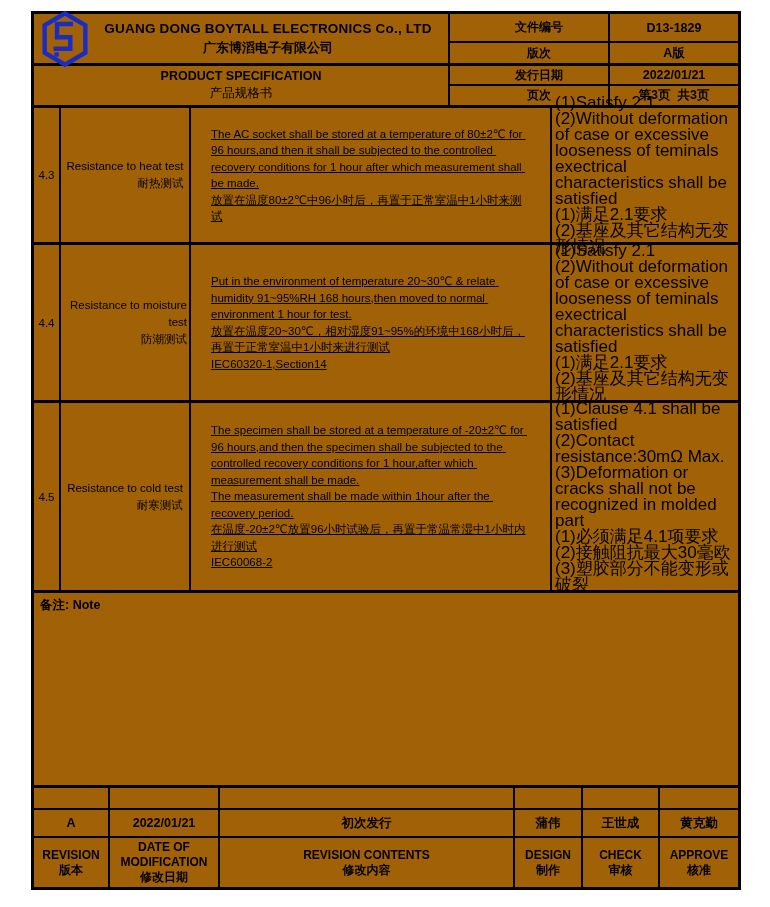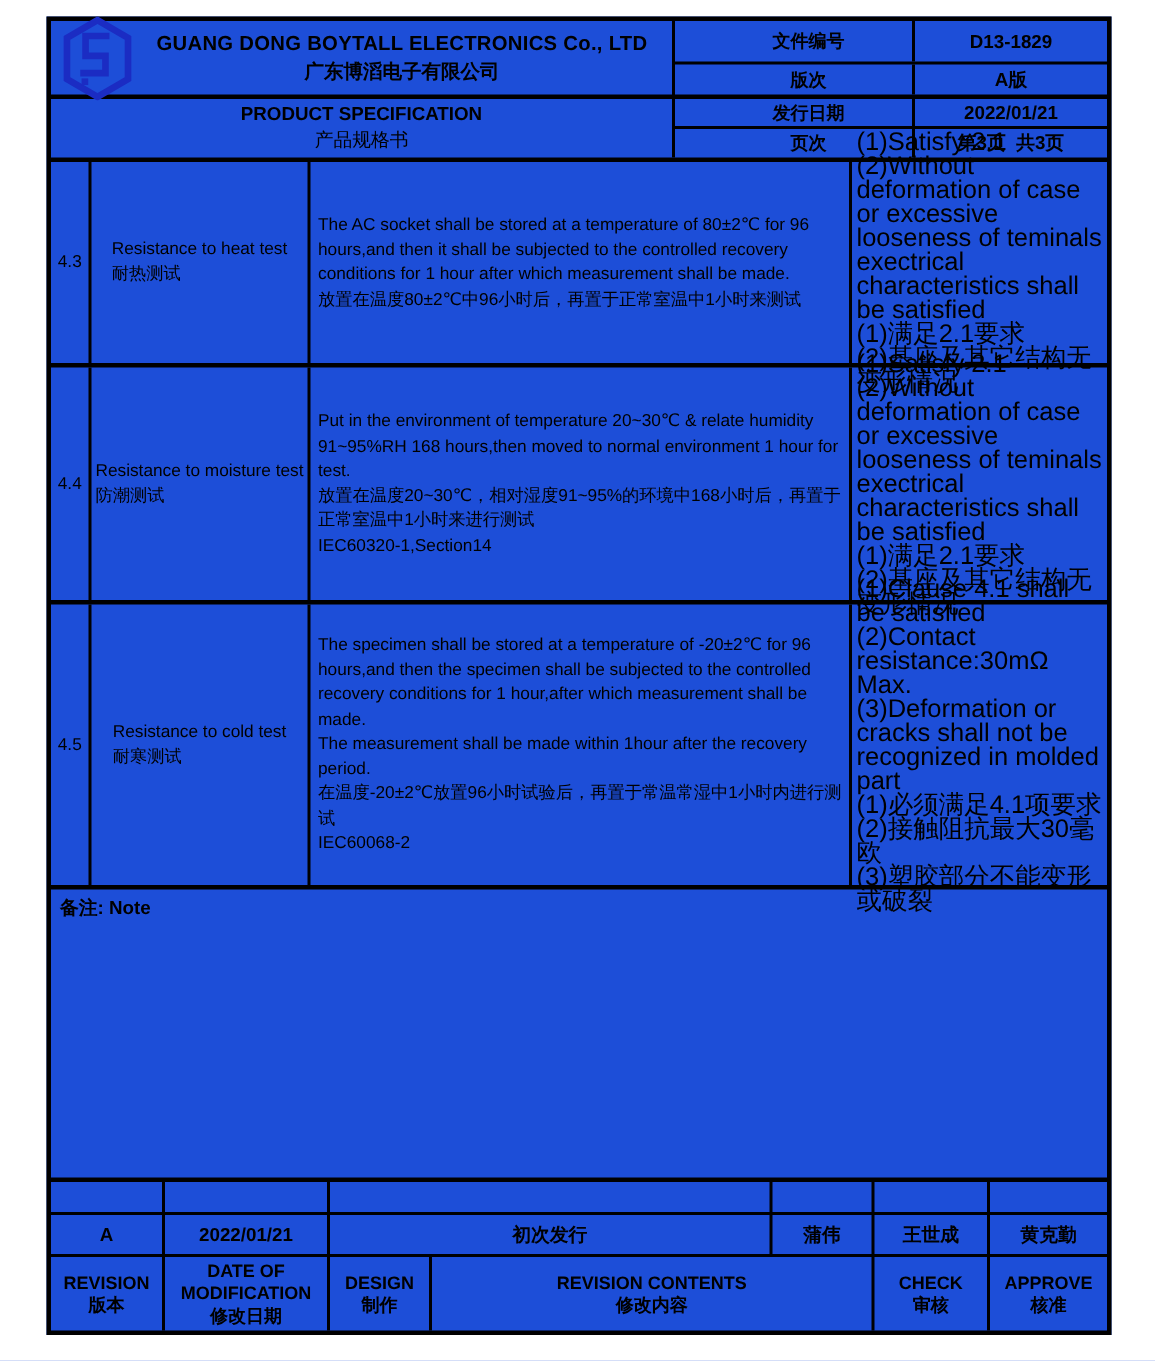--- a/index.html
+++ b/index.html
@@ -1,20 +1,20 @@
 <!DOCTYPE html>
 <html><head>
 <meta charset="utf-8">
 <style>
   * { margin:0; padding:0; box-sizing:border-box; }
   html,body { background:#ffffff; }
   body { font-family:"Liberation Sans","DejaVu Sans",sans-serif; color:#000; }
   .sheet { position:relative; width:770px; height:907px; background:#fff; overflow:hidden; }
   .doc { position:absolute; left:31px; top:11px; width:710px; height:879px;
-         border:3px solid #000; display:flex; flex-direction:column; background:#1d4ed8; }
+         border:3px solid #000; display:flex; flex-direction:column; background:#a16207; }
 
   
   .header { height:94px; display:flex; border-bottom:3px solid #000; }
   .header-left { width:414px; display:flex; flex-direction:column; }
   .company-block { height:52px; border-bottom:3px solid #000; display:flex; align-items:center; }
   .logo-wrap { width:62px; display:flex; align-items:center; justify-content:center; }
   .company-names { flex:1; text-align:center; padding-right:8px; }
   .company-en { font-size:13.5px; font-weight:bold; letter-spacing:0.2px; }
   .company-cn { font-size:13px; font-weight:bold; margin-top:3px; }
   .title-block { flex:1; display:flex; flex-direction:column; align-items:center; justify-content:center; }
@@ -30,24 +30,24 @@
               font-size:12px; font-weight:bold;margin-left:20px; }
   .hr-value { flex:1; display:flex; align-items:center; justify-content:center;
               font-size:12.5px; font-weight:bold; white-space:pre; }
 
   
   .spec-row { display:flex; border-bottom:3px solid #000; }
   .spec-row.h1 { height:137px; }
   .spec-row.h2 { height:158px; }
   .spec-row.h3 { height:190px; }
   .c-num  { width:25px; display:flex; align-items:center; justify-content:center; font-size:11.5px; }
-  .c-name { width:146px; border-left:2px solid #000; display:flex; align-items:center; justify-content:center;
-            text-align:left; font-size:11.5px; line-height:17px; white-space:pre-line; padding:0 2px; }
+  .c-name { width:130px; border-left:2px solid #000; display:flex; align-items:center; justify-content:center;
+            text-align:right; font-size:11.5px; line-height:17px; white-space:pre-line; padding:0 2px; }
   .c-desc { width:361px; border-left:2px solid #000; display:flex; flex-direction:column; justify-content:center;
-            font-size:11.5px; line-height:16.5px; white-space:pre-wrap; padding:2px 5px; }
+            font-size:11.5px; line-height:16.5px; white-space:pre-wrap; padding:2px 20px;text-decoration:underline; }
   .c-crit { flex:1; border-left:2px solid #000; display:flex; flex-direction:column; justify-content:center;
             font-size:17px; line-height:16px; white-space:pre-wrap; padding:18px 3px; }
 
   
   .note { flex:1; padding:4px 6px; font-size:12.5px; font-weight:bold; }
 
   
   .rev-table { height:102px; border-top:3px solid #000; display:flex; flex-direction:column; }
   .rev-row { display:flex; border-bottom:2px solid #000; }
   .rev-row.r1 { height:22px; }
@@ -163,24 +163,24 @@
         <div class="rev-cell rc3">初次发行</div>
         <div class="rev-cell rc4">蒲伟</div>
         <div class="rev-cell rc5">王世成</div>
         <div class="rev-cell rc6">黄克勤</div>
       </div>
       <div class="rev-row r3">
         <div class="rev-cell rc1">REVISION
 版本</div>
         <div class="rev-cell rc2">DATE OF MODIFICATION
 修改日期</div>
+        <div class="rev-cell rc3">REVISION CONTENTS
+修改内容</div>
         <div class="rev-cell rc4">DESIGN
 制作</div>
-        <div class="rev-cell rc3">REVISION CONTENTS
-修改内容</div>
         <div class="rev-cell rc5">CHECK
 审核</div>
         <div class="rev-cell rc6">APPROVE
 核准</div>
       </div>
     </div>
 
   </div>
 </div>
 

